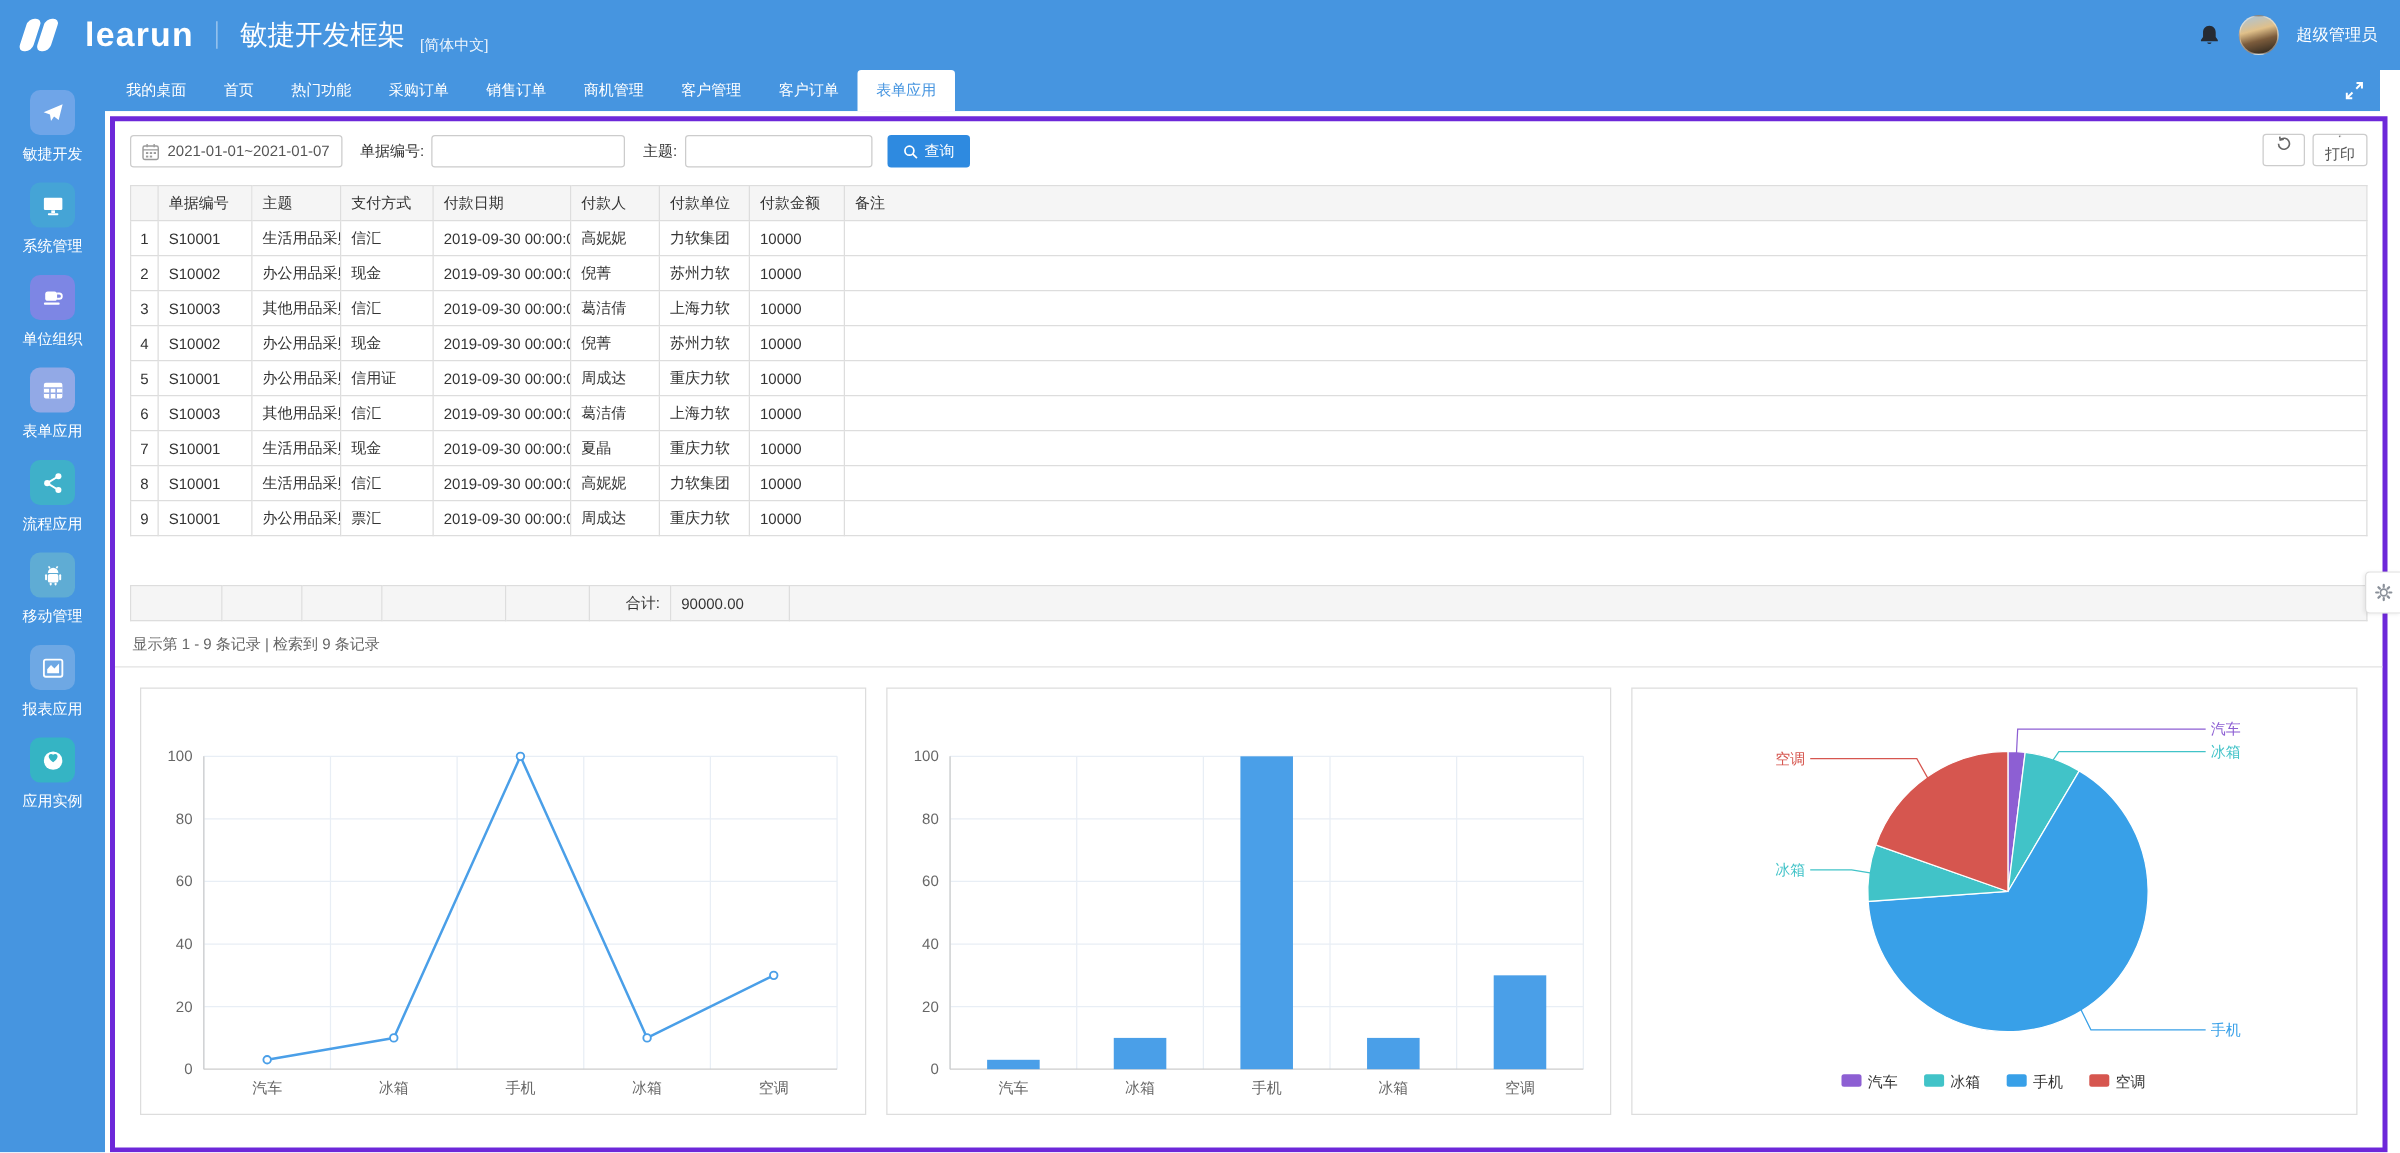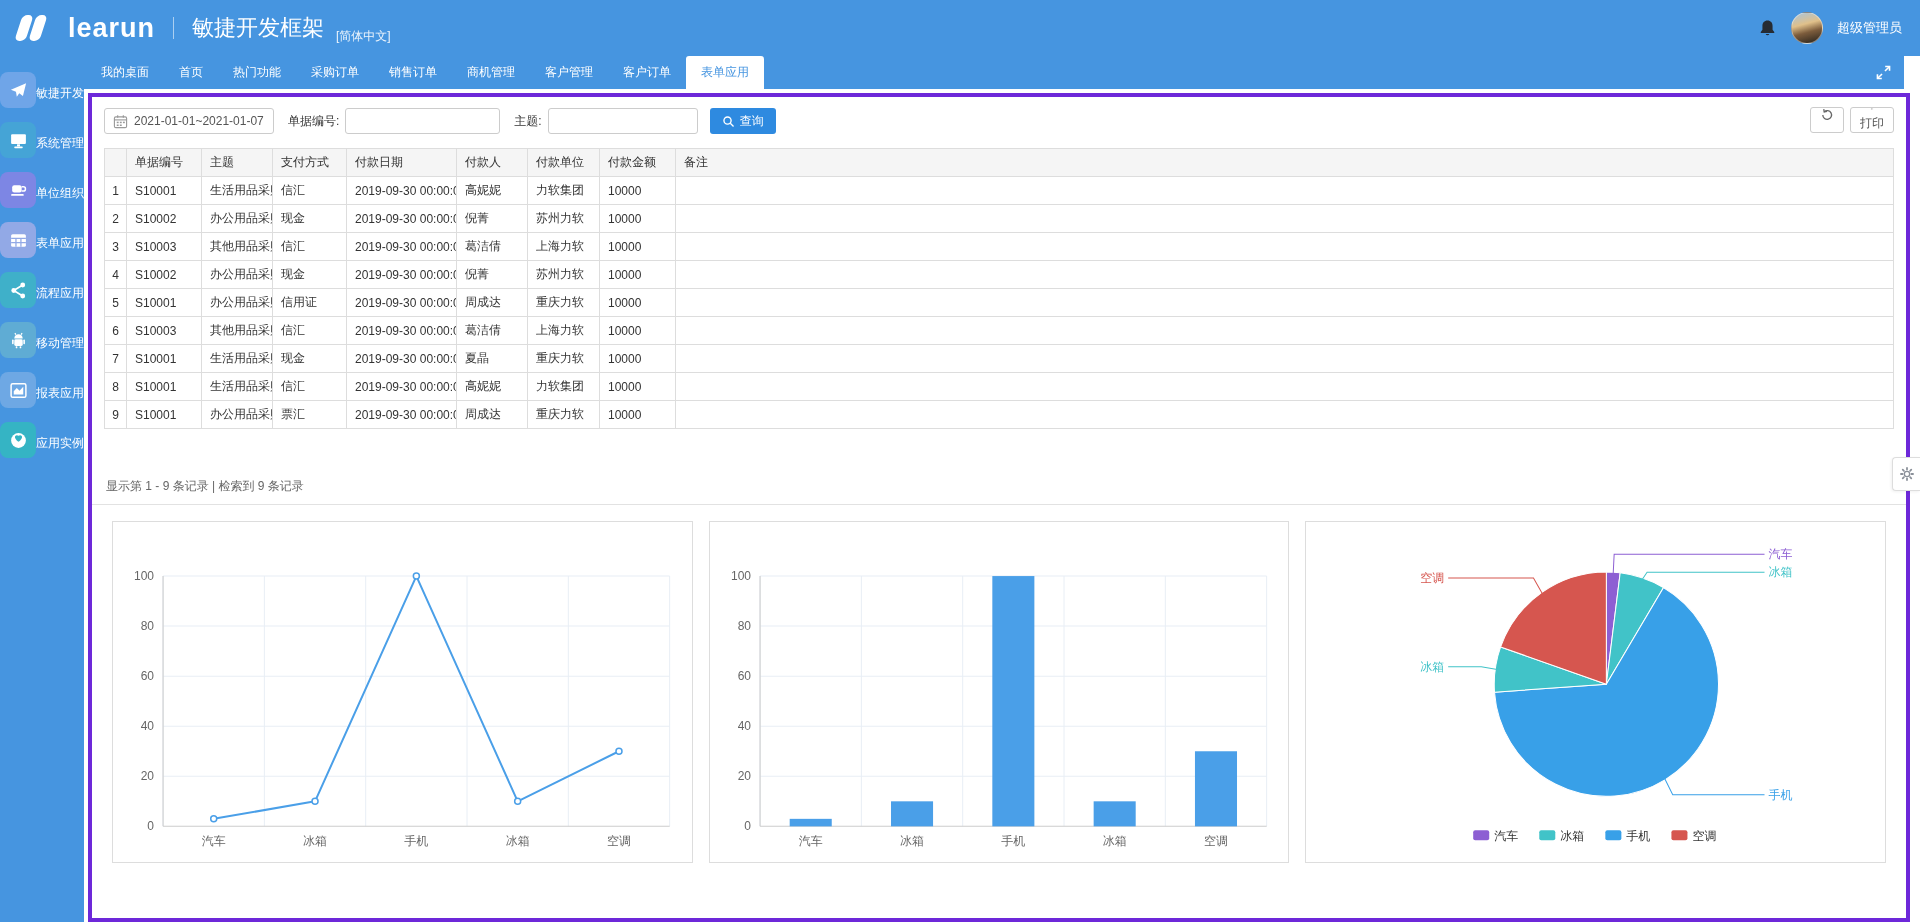--- a/index.html
+++ b/index.html
@@ -15,21 +15,21 @@
   .avatar{width:30px;height:30px;border-radius:50%;background:linear-gradient(165deg,#a8c4dc 0%,#e0c08a 38%,#7c5c3c 62%,#23201a 100%);border:1px solid rgba(255,255,255,.4);}
   .username{font-size:13px;}
   
   .tabbar{position:absolute;left:84px;top:56px;right:16px;height:33px;background:#4695e0;display:flex;align-items:stretch;}
   .tabs{display:flex;margin-left:2px;}
   .tab{padding:0 15px;line-height:33px;font-size:12px;color:#fff;cursor:pointer;white-space:nowrap;}
   .tab.active{background:#fff;color:#4695e0;border-radius:3px 3px 0 0;}
   .fs-btn{margin-left:auto;display:flex;align-items:center;padding-right:12px;cursor:pointer;}
   
   .sidebar{position:absolute;left:0;top:56px;bottom:0;width:84px;background:#4695e0;display:flex;flex-direction:column;align-items:center;padding-top:16px;gap:0;}
-  .side-item{display:flex;flex-direction:row;align-items:center;margin-bottom:14px;cursor:pointer;}
+  .side-item{display:flex;flex-direction:column;align-items:center;margin-bottom:14px;cursor:pointer;}
   .side-icon{width:36px;height:36px;border-radius:8px;display:flex;align-items:center;justify-content:center;}
   .side-label{color:#fff;font-size:12px;margin-top:7px;white-space:nowrap;}
   
   .content{position:absolute;left:84px;top:89px;right:0;bottom:0;background:#fff;padding:4px 10px 0 4px;box-sizing:border-box;}
   .panel{border:4px solid #6d28d9;height:100%;box-sizing:border-box;padding:10px 12px 0 12px;position:relative;background:#fff;}
   
   .toolbar{display:flex;align-items:center;position:relative;height:28px;}
   .date-box{display:flex;align-items:center;gap:6px;border:1px solid #ccc;border-radius:3px;height:26px;width:170px;padding:0 8px;box-sizing:border-box;color:#555;font-size:12px;cursor:pointer;background:#fff;}
   .fld-label{font-size:12px;color:#333;margin:0 6px 0 14px;}
   .tb-input{height:26px;width:155px;border:1px solid #ccc;border-radius:3px;box-sizing:border-box;padding:0 6px;font-size:12px;outline:none;}
@@ -366,20 +366,44 @@
               <td>周成达</td>
               <td>重庆力软</td>
               <td>10000</td>
               <td></td>
             </tr>
           </tbody>
       </table>
 
       <div class="grid-spacer"></div>
 
+      <table class="summary">
+        <colgroup>
+          <col style="width:73px">
+            <col style="width:64px">
+            <col style="width:64px">
+            <col style="width:99px">
+          <col style="width:67px">
+            <col style="width:65px">
+            <col style="width:95px">
+            <col>
+        </colgroup>
+        <tbody>
+            <tr>
+          <td></td>
+          <td></td>
+          <td></td>
+          <td></td>
+          <td></td>
+          <td class="sum-label">合计:</td>
+          <td>90000.00</td>
+          <td></td>
+        </tr>
+      </tbody>
+        </table>
 
       <div class="pagebar">显示第 1 - 9 条记录 | 检索到 9 条记录</div>
       <div class="hr"></div>
 
       <div class="charts">
         <div class="chart-box" id="chart0">
             <svg viewBox="0 0 578 340">
               <line x1="50" y1="54" x2="50" y2="304" stroke="#e8eef5"></line>
               <line x1="151.2" y1="54" x2="151.2" y2="304" stroke="#e8eef5"></line>
               <line x1="252.4" y1="54" x2="252.4" y2="304" stroke="#e8eef5"></line>

